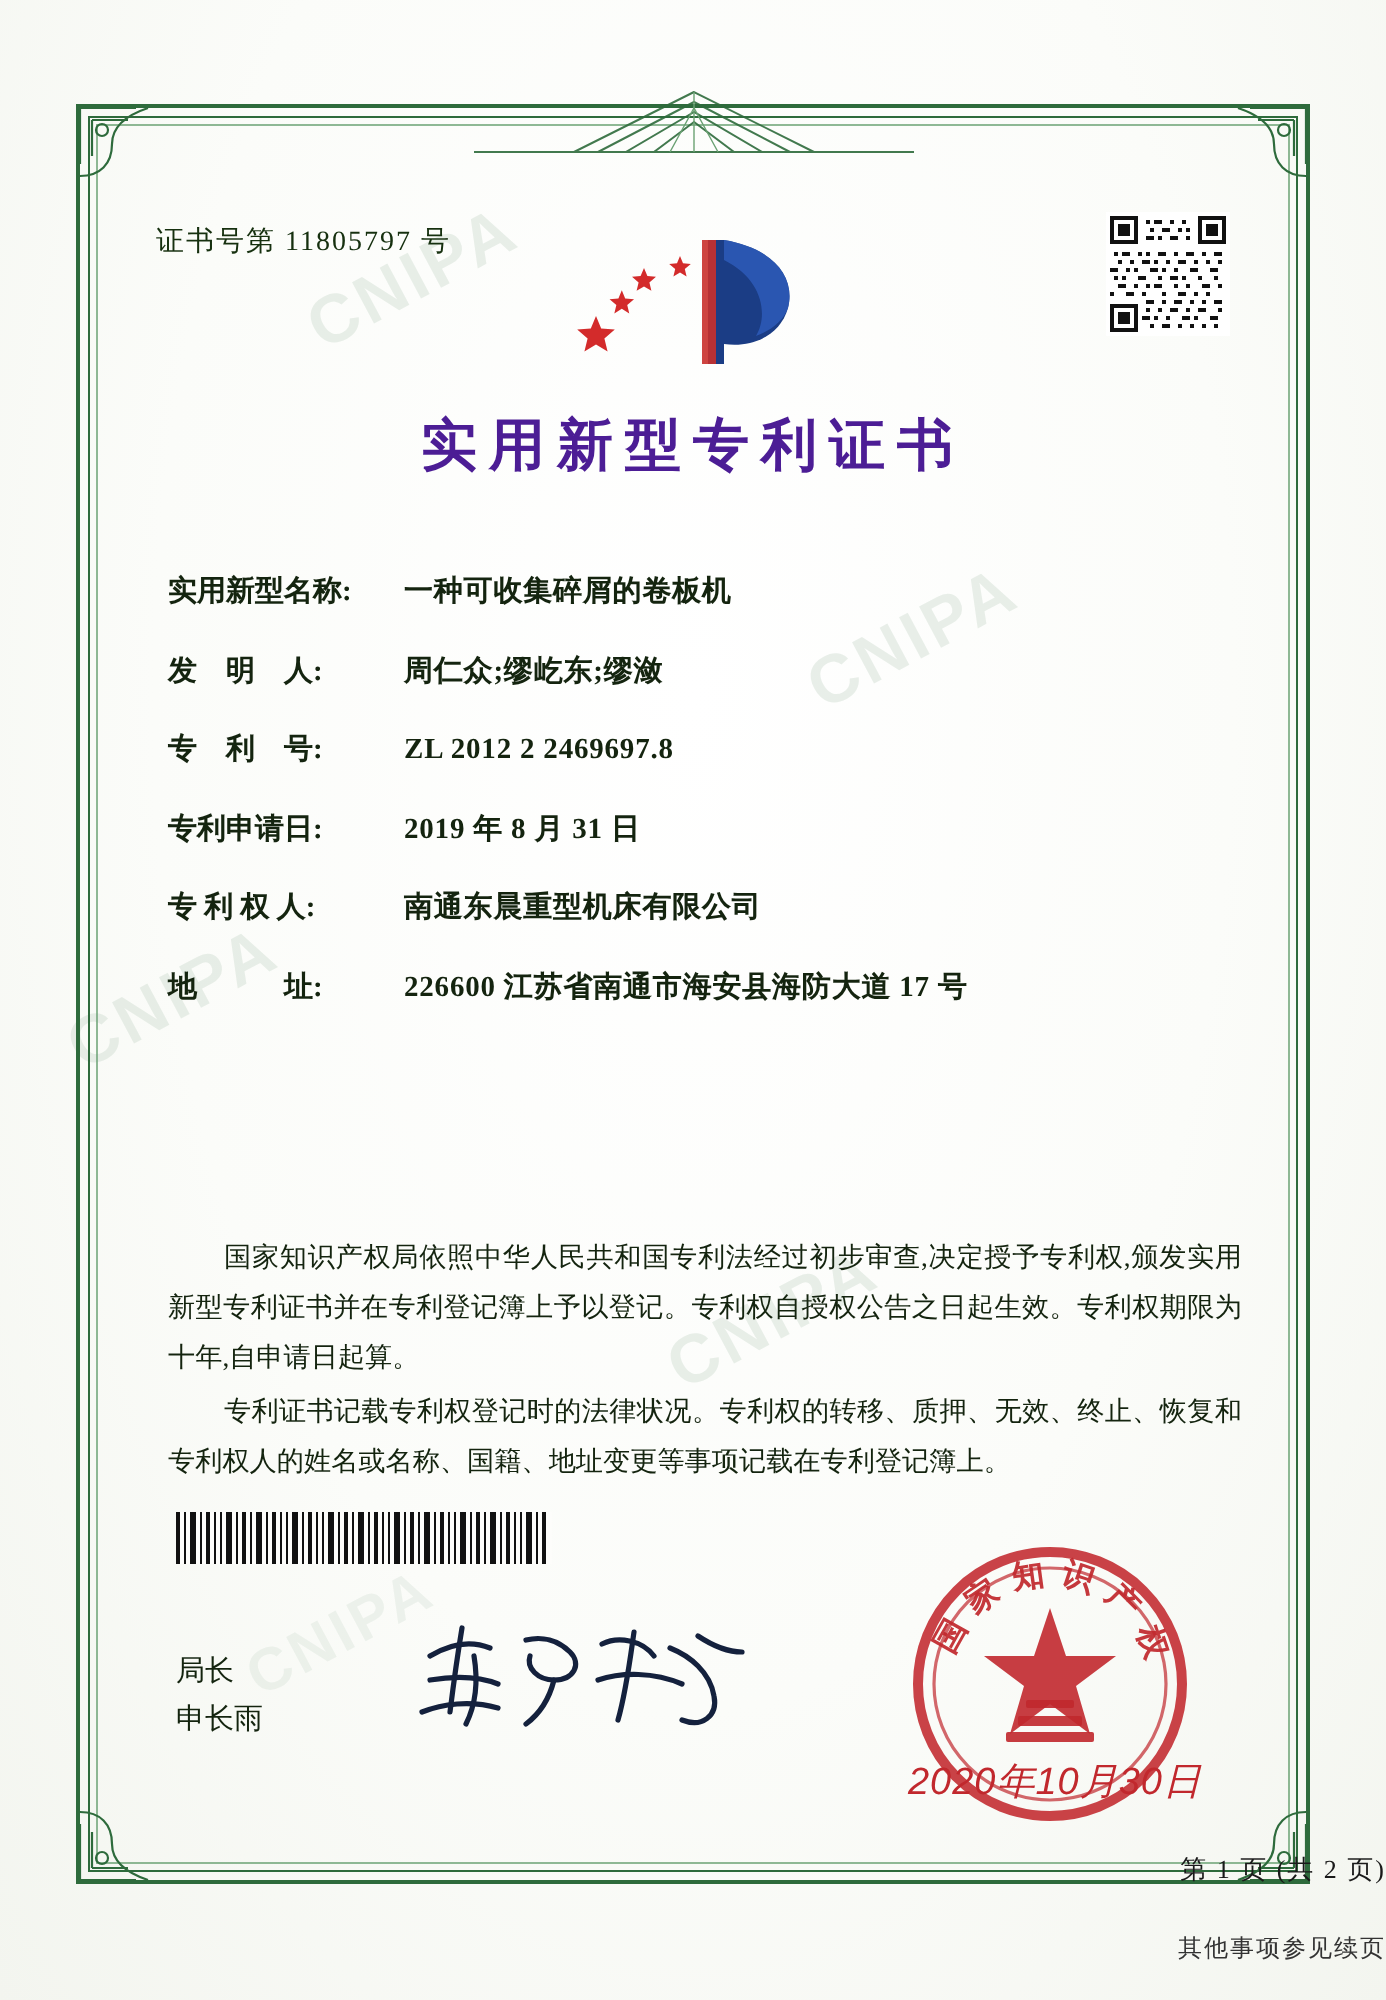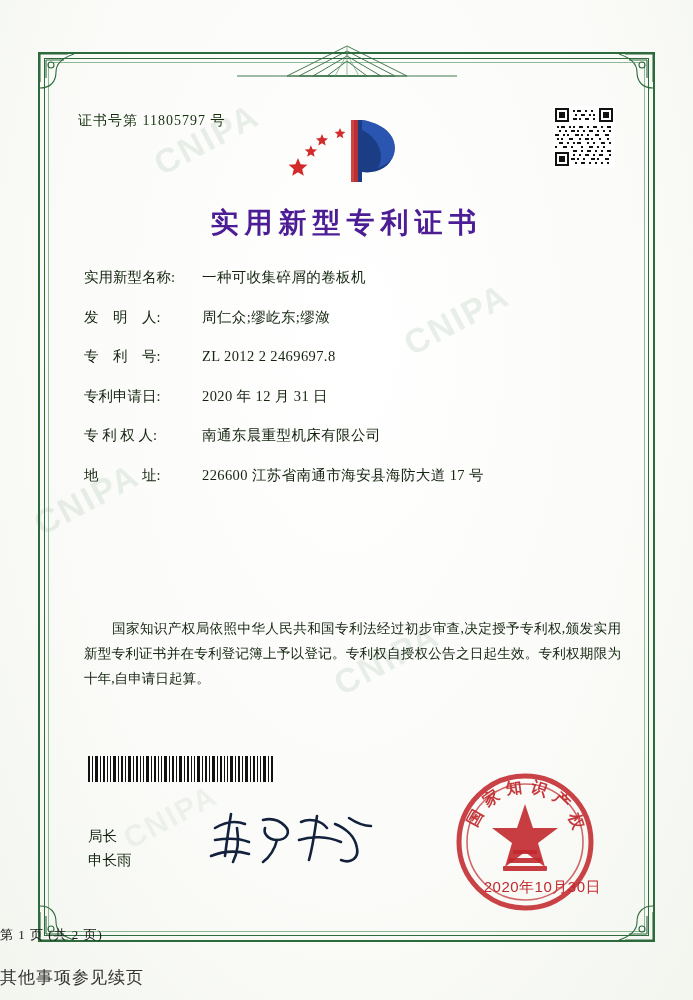--- a/index.html
+++ b/index.html
@@ -147,21 +147,22 @@
     letter-spacing: 6px;
     color: #4c1d95;
     font-family: "Liberation Serif", "DejaVu Serif", serif;
   }
 
   
   .fields {
     position: absolute;
     left: 84px;
     right: 70px;
-    top: 268px;
+    top: 286px;
+    font-weight: bold;
   }
   .field-row {
     display: flex;
     align-items: baseline;
     margin-bottom: 20.5px;
     font-size: 14.5px;
     color: #14240f;
   }
   .field-label {
     flex: 0 0 auto;
@@ -234,44 +235,45 @@
     position: absolute;
     right: 96px;
     top: 770px;
     width: 144px;
     height: 144px;
   }
   .seal-date {
     position: absolute;
     right: 92px;
     top: 878px;
-    font-size: 15px;
+    font-size: 19px;
     color: #c1282d;
     letter-spacing: .5px;
     font-family: "Liberation Sans", sans-serif;
+    font-style: italic;
   }
 
   
   .page-no {
     position: absolute;
     left: 0;
     right: 0;
     top: 926px;
-    text-align: left;
+    text-align: right;
     font-size: 13px;
     color: #1a1a1a;
     letter-spacing: 1px;
   }
   .footnote {
     position: absolute;
     left: 0;
     right: 0;
     top: 966px;
-    text-align: left;
-    font-size: 17px;
+    text-align: right;
+    font-size: 12px;
     color: #333;
     letter-spacing: 1px;
   }
 </style>
 </head>
 <body>
 
 <div id="certificate">
 
   <div class="paper-tint"></div>
@@ -474,38 +476,39 @@
       <span class="field-value">周仁众;缪屹东;缪潋</span>
     </div>
 
     <div class="field-row">
       <span class="field-label w5">专　利　号:</span>
       <span class="field-value">ZL 2012 2 2469697.8</span>
     </div>
 
     <div class="field-row">
       <span class="field-label w5">专利申请日:</span>
-      <span class="field-value">2020 年 12 月 31 日</span>
+      <span class="field-value">2019 年 8 月 31 日</span>
     </div>
 
     <div class="field-row">
       <span class="field-label w5">专 利 权 人:</span>
       <span class="field-value">南通东晨重型机床有限公司</span>
     </div>
 
     <div class="field-row">
       <span class="field-label w5">地　　　址:</span>
       <span class="field-value">226600 江苏省南通市海安县海防大道 17 号</span>
     </div>
 
 
   </div>
 
   <div class="body-text">
     <p>国家知识产权局依照中华人民共和国专利法经过初步审查,决定授予专利权,颁发实用新型专利证书并在专利登记簿上予以登记。专利权自授权公告之日起生效。专利权期限为十年,自申请日起算。</p>
+    <p>专利证书记载专利权登记时的法律状况。专利权的转移、质押、无效、终止、恢复和专利权人的姓名或名称、国籍、地址变更等事项记载在专利登记簿上。</p>
   </div>
 
   <svg class="barcode" viewBox="0 0 188 26" shape-rendering="crispEdges">
     <rect width="188" height="26" fill="#fdfdfb"></rect>
     <g fill="#111">
       <rect x="0" y="0" width="2" height="26"></rect>
         <rect x="4" y="0" width="1" height="26"></rect>
       <rect x="7" y="0" width="3" height="26"></rect>
         <rect x="12" y="0" width="1" height="26"></rect>
       <rect x="15" y="0" width="2" height="26"></rect>

